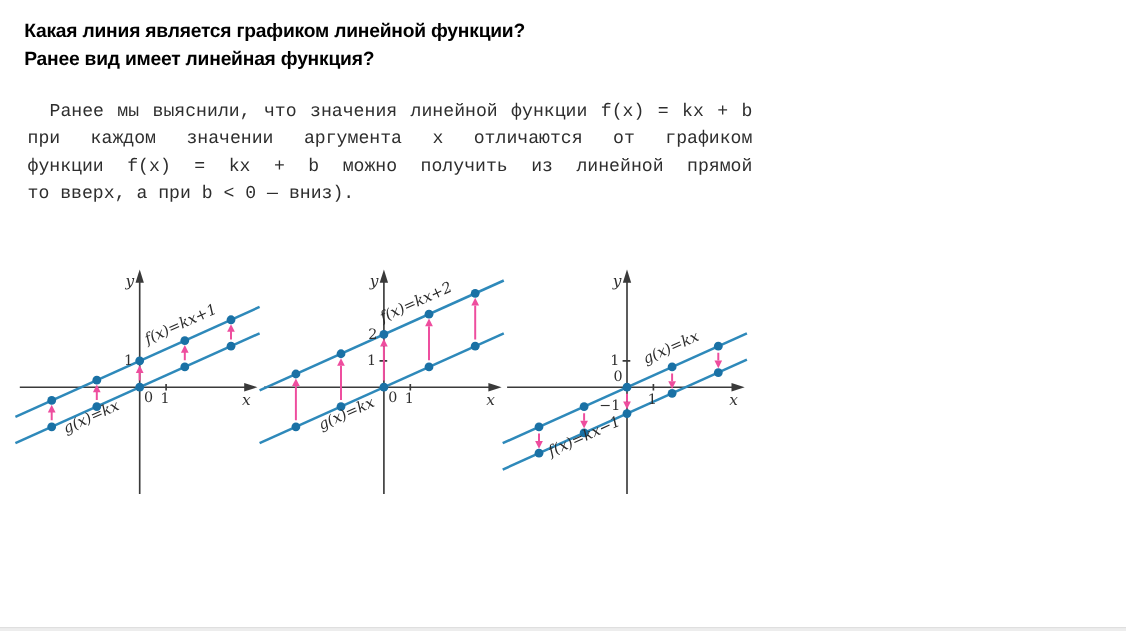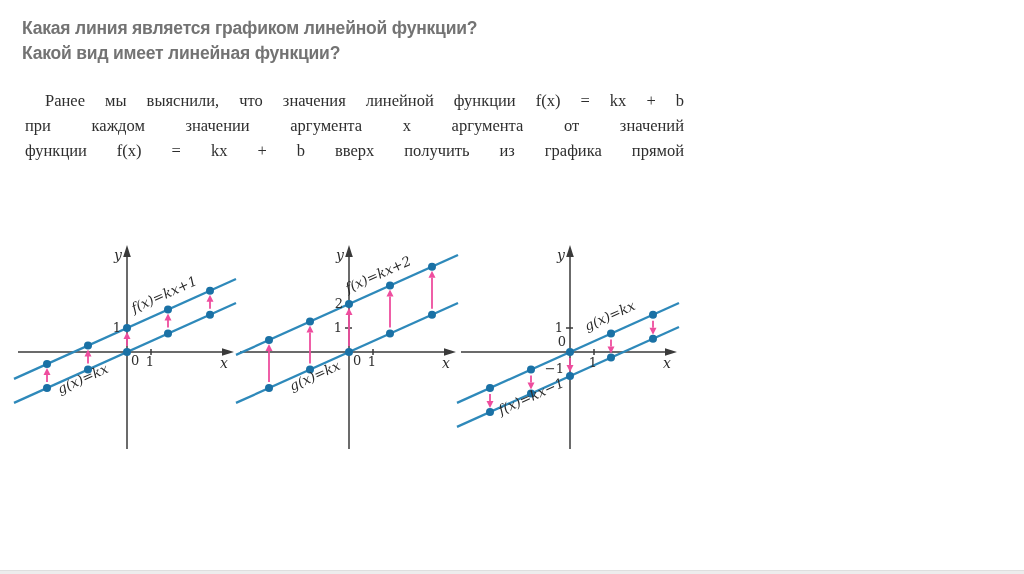--- a/index.html
+++ b/index.html
@@ -5,25 +5,25 @@
   html,body{margin:0;padding:0;}
   body{
     width:1024px;height:574px;position:relative;overflow:hidden;
     background:#ffffff;font-family:"Liberation Sans",sans-serif;
   }
   .slide{position:absolute;inset:0;background:#ffffff;}
   .title-block{
     position:absolute;left:22px;top:16px;
     font-family:"Liberation Sans",sans-serif;
     font-weight:700;font-size:17.5px;line-height:25px;
-    color:#737373;letter-spacing:-0.2px;
+    color:#000000;letter-spacing:-0.2px;
   }
   .excerpt{
     position:absolute;left:25px;top:88px;width:659px;
-    font-family:Liberation Serif, serif;
+    font-family:Liberation Mono, monospace;
     font-size:16.5px;color:#2e2e2e;
   }
   .x-line{display:block;height:25px;line-height:25px;}
   .x-just{text-align:justify;text-align-last:justify;}
   .indent{text-indent:20px;}
   .fig{position:absolute;top:241px;}
   #fig1{left:10px;}
   #fig2{left:232px;}
   #fig3{left:453px;}
   .axis{stroke:#3a3a3a;stroke-width:1.5;}
@@ -37,27 +37,28 @@
   .lab{font:italic 13.5px "DejaVu Serif",serif;fill:#2b2b2b;}
   .bottom-edge{position:absolute;left:0;right:0;bottom:0;height:3px;background:#ededed;border-top:1px solid #dfdfdf;}
 </style>
 </head>
 <body>
 
 <div class="slide">
 
   <div class="title-block">
     <div>Какая линия является графиком линейной функции?</div>
-    <div>Какой вид имеет линейная функции?</div>
+    <div>Ранее вид имеет линейная функция?</div>
   </div>
 
   <div class="excerpt">
     <span class="x-line x-just indent">Ранее мы выяснили, что значения линейной функции f(x) = kx + b</span>
-    <span class="x-line x-just">при каждом значении аргумента x аргумента от значений</span>
-    <span class="x-line x-just">функции f(x) = kx + b вверх получить из графика прямой</span>
+    <span class="x-line x-just">при каждом значении аргумента x отличаются от графиком</span>
+    <span class="x-line x-just">функции f(x) = kx + b можно получить из линейной прямой</span>
+    <span class="x-line">то вверх, а при b &lt; 0 — вниз).</span>
   </div>
 
   <svg id="fig1" class="fig" width="230" height="215" viewBox="0 0 230 215">
     <g>
       <line class="axis" x1="8" y1="111" x2="214" y2="111"></line>
       <polygon class="axhead" points="224,111 212,107.2 212,114.8"></polygon>
       <line class="axis" x1="117" y1="208" x2="117" y2="14"></line>
       <polygon class="axhead" points="117,4 113.2,16 120.8,16"></polygon>
       <line class="axis" x1="141" y1="108" x2="141" y2="114"></line>
     </g>

